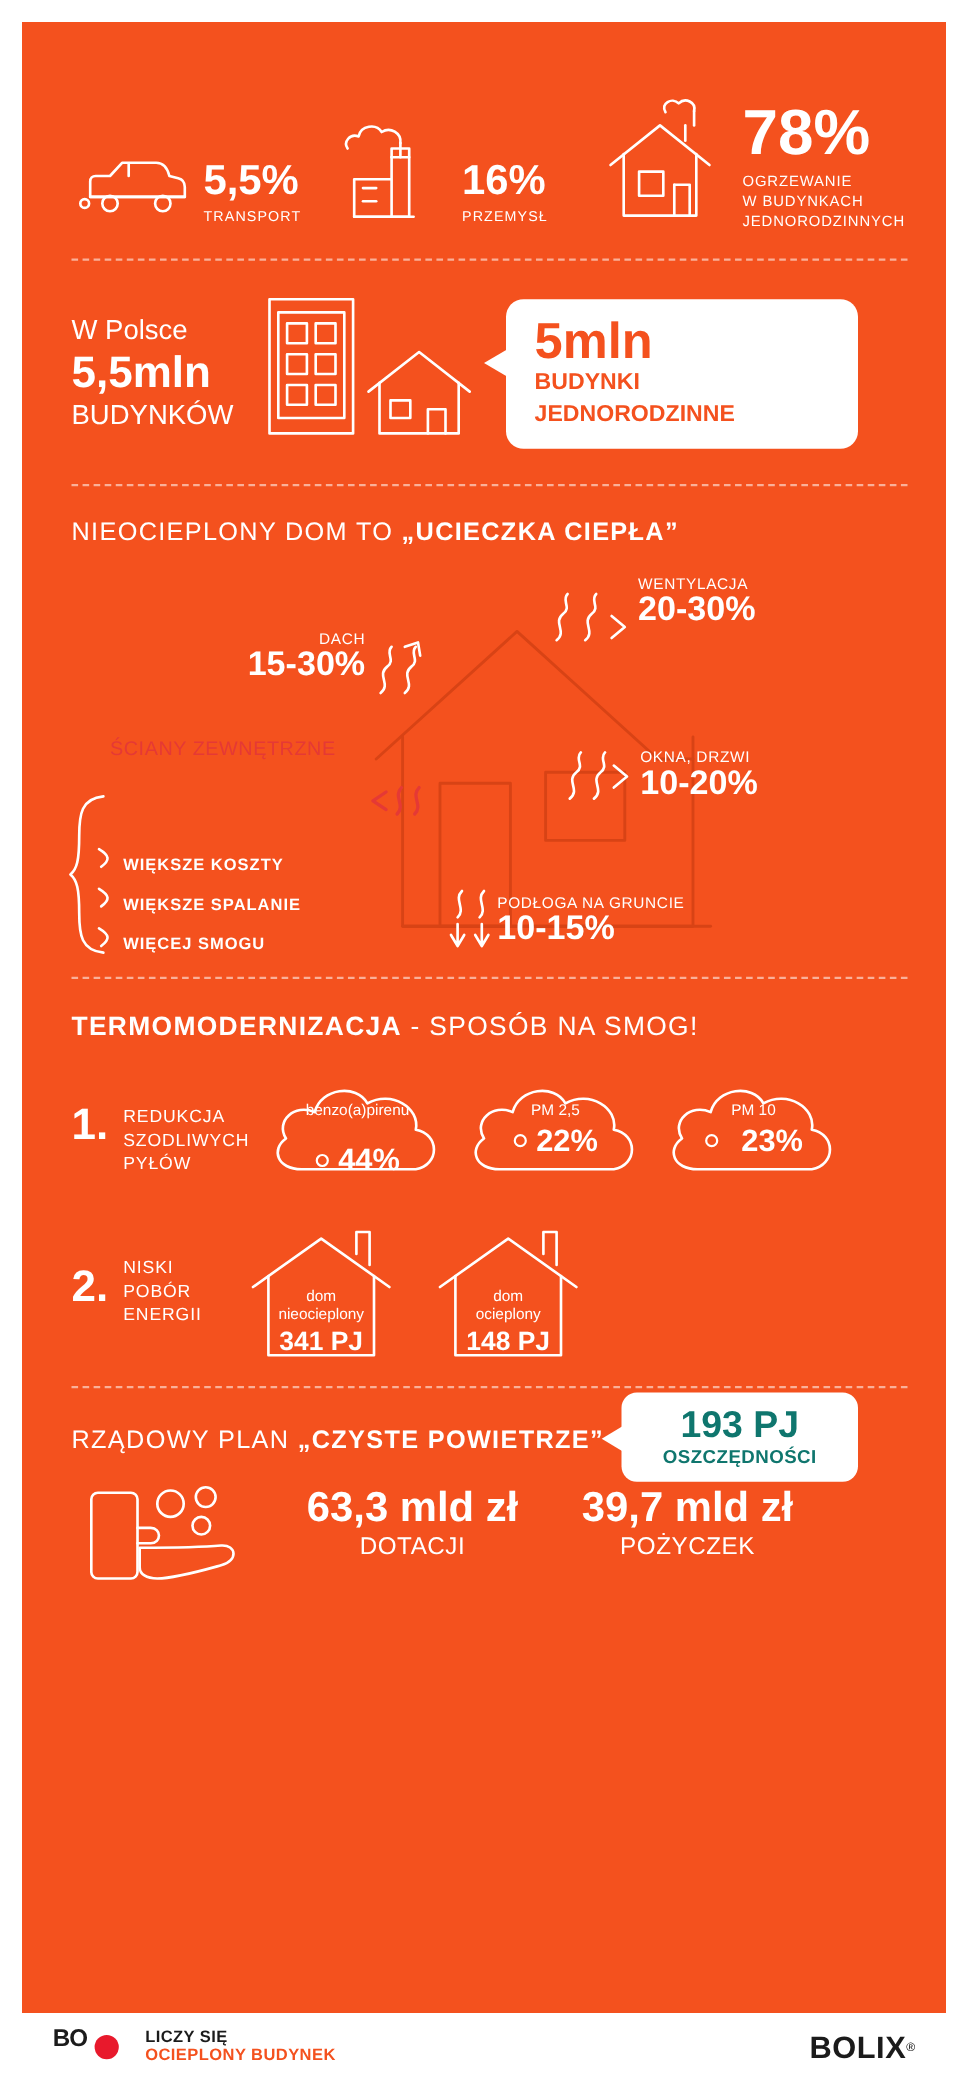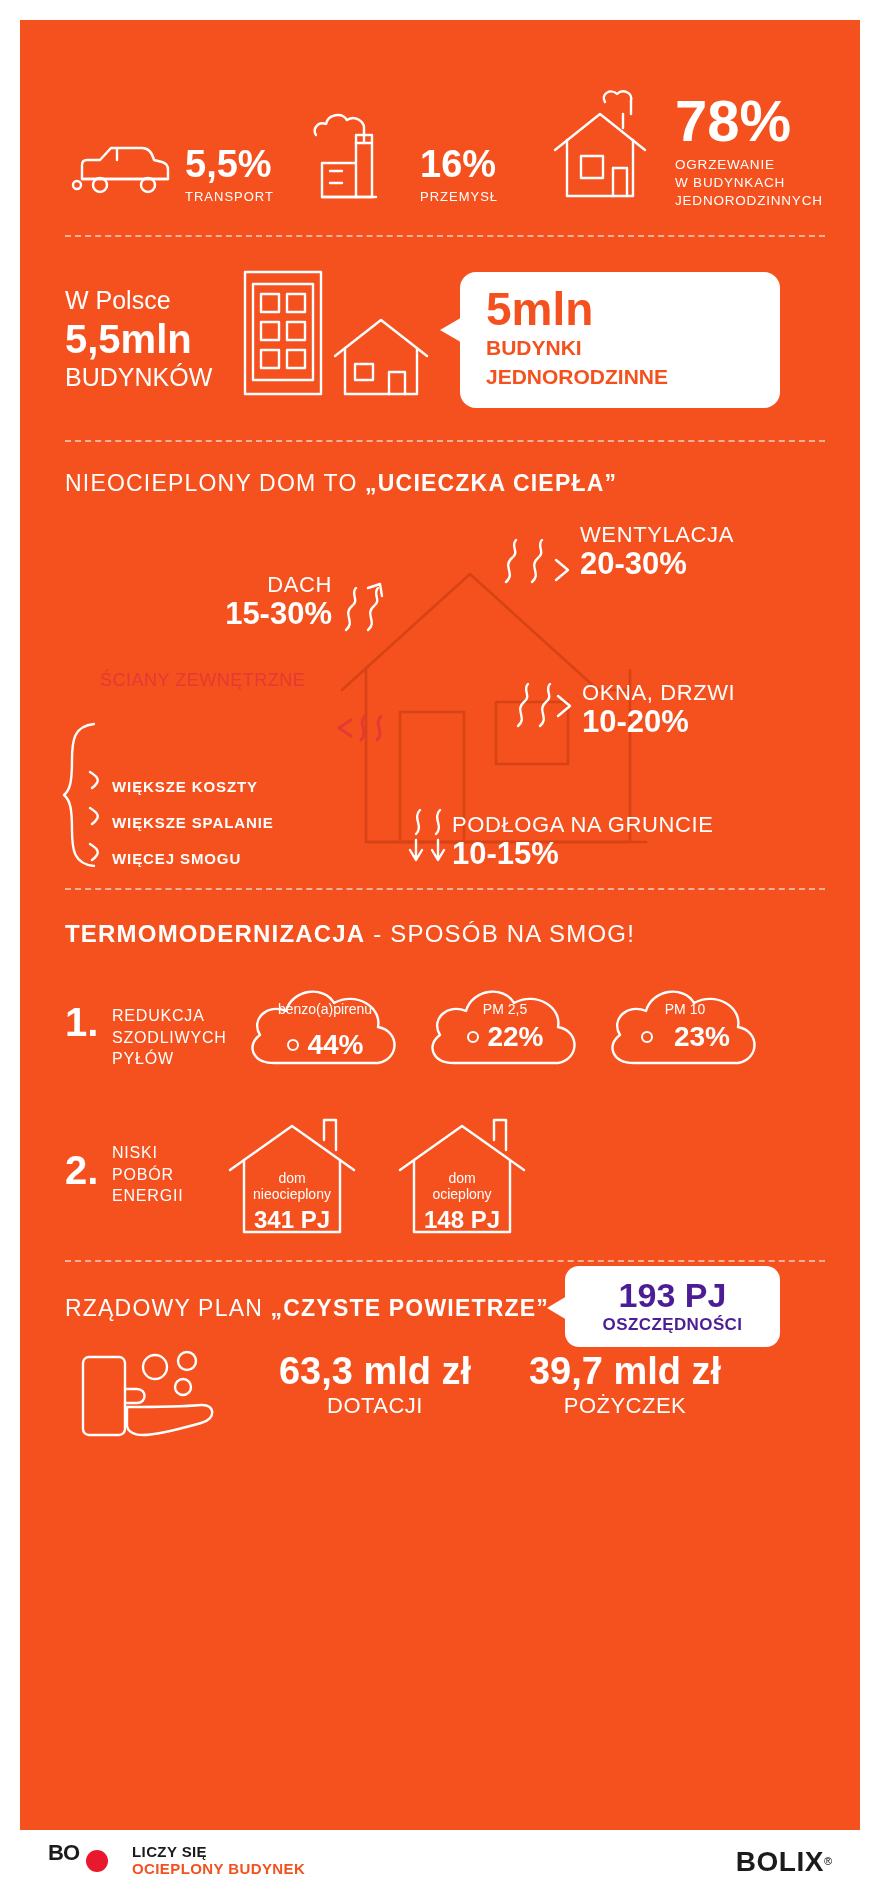--- a/index.html
+++ b/index.html
@@ -63,34 +63,34 @@
     content: "";
     position: absolute; left: -20px; top: 44px;
     border-top: 14px solid transparent;
     border-bottom: 14px solid transparent;
     border-right: 24px solid #ffffff;
   }
   .bubble .b1 { font-size: 46px; font-weight: bold; line-height: 1; }
   .bubble .b2 { font-size: 21px; font-weight: bold; line-height: 1.18; margin-top: 4px; }
 
   
-  .lab { font-size: 22px; letter-spacing: .6px; font-weight: 500; }
+  .lab { font-size: 14px; letter-spacing: .6px; font-weight: 500; }
   .val { font-size: 31px; font-weight: bold; line-height: 1; }
   .val-red { color: #E53935; }
   .lab-red { color: #E53935; font-size: 18px; letter-spacing: .5px; font-weight: 500; }
   .bullet { font-size: 15px; font-weight: bold; letter-spacing: .9px; }
 
   
   .num { font-size: 40px; font-weight: bold; }
   .step-lbl { font-size: 16px; letter-spacing: .8px; line-height: 1.35; }
   .cloud-lbl { font-size: 14px; }
   .cloud-val { font-size: 28px; font-weight: bold; }
   .house-lbl { font-size: 14px; line-height: 1.15; text-align: center; }
   .house-val { font-size: 24px; font-weight: bold; text-align: center; }
-  .bubble2 { background: #ffffff; color: #4c1d95; border-radius: 14px; padding: 12px 20px; position: relative; text-align: center; }
+  .bubble2 { background: #ffffff; color: #0f766e; border-radius: 14px; padding: 12px 20px; position: relative; text-align: center; }
   .bubble2:after {
     content: ""; position: absolute; left: -18px; top: 30px;
     border-top: 12px solid transparent; border-bottom: 12px solid transparent;
     border-right: 20px solid #ffffff;
   }
   .bubble2 .c1 { font-size: 34px; font-weight: bold; line-height: 1; }
   .bubble2 .c2 { font-size: 17px; font-weight: bold; letter-spacing: .4px; margin-top: 3px; }
 
   
   .money { font-size: 38px; font-weight: bold; }
@@ -298,21 +298,21 @@
       <div class="step-lbl">SZODLIWYCH</div>
       <div class="step-lbl">PYŁÓW</div>
     </div>
 
     <div class="abs" style="left:220px; top:955px;">
       <svg width="170" height="105" viewBox="0 0 170 105">
         <path class="stroke" d="M34 88 C12 88 6 70 20 60 C10 44 28 28 46 36 C52 14 84 10 94 28 C116 16 142 32 138 52 C160 56 160 84 138 88 Z"></path>
       </svg>
       <div class="abs" style="left:0; top:26px; width:170px; text-align:center;">
         <div class="cloud-lbl">benzo(a)pirenu</div>
-        <div style="display:flex; align-items:center; justify-content:center; gap:7px; margin-top:12px;">
+        <div style="display:flex; align-items:center; justify-content:center; gap:7px; margin-top:22px;">
           <svg width="14" height="14" viewBox="0 0 14 14">
               <circle cx="7" cy="7" r="5" fill="none" stroke="#fff" stroke-width="2"></circle>
             </svg>
           <span class="cloud-val">44%</span>
         </div>
       </div>
     </div>
 
     <div class="abs" style="left:400px; top:955px;">
       <svg width="170" height="105" viewBox="0 0 170 105">

